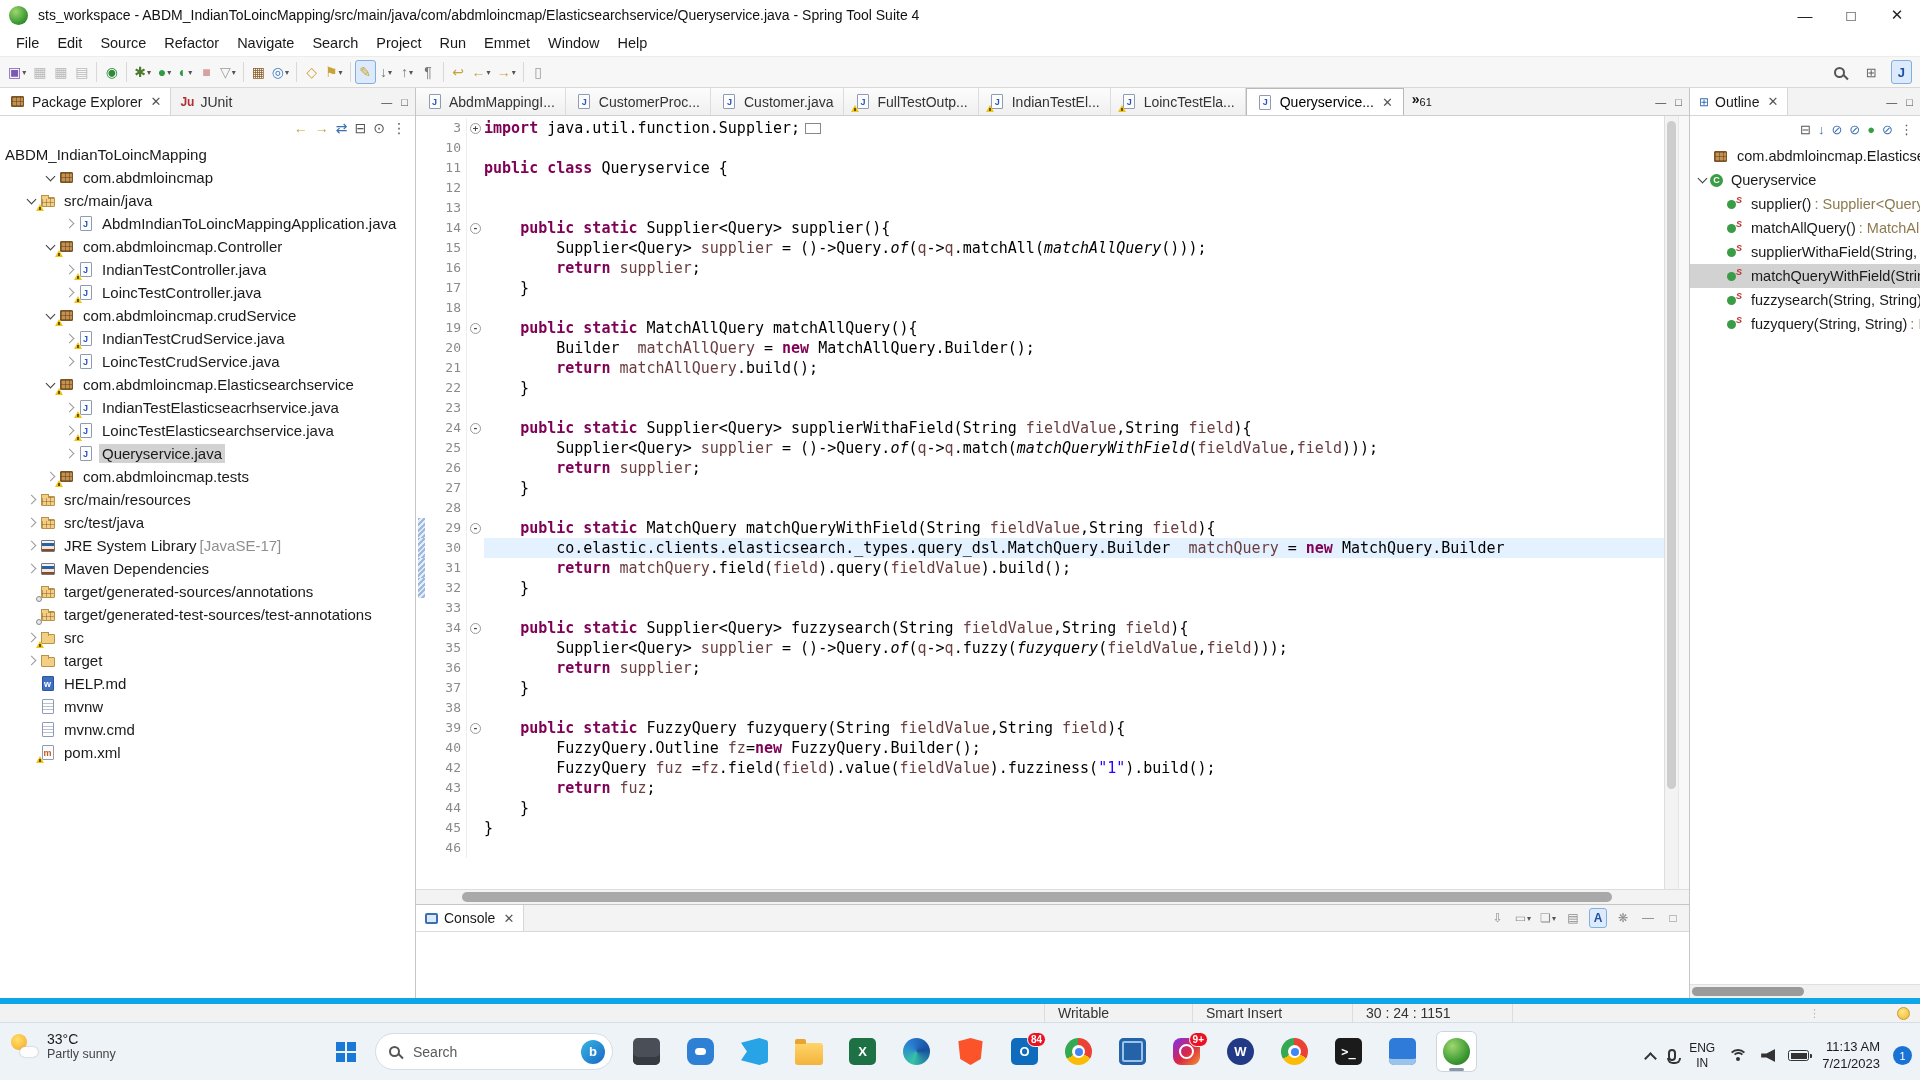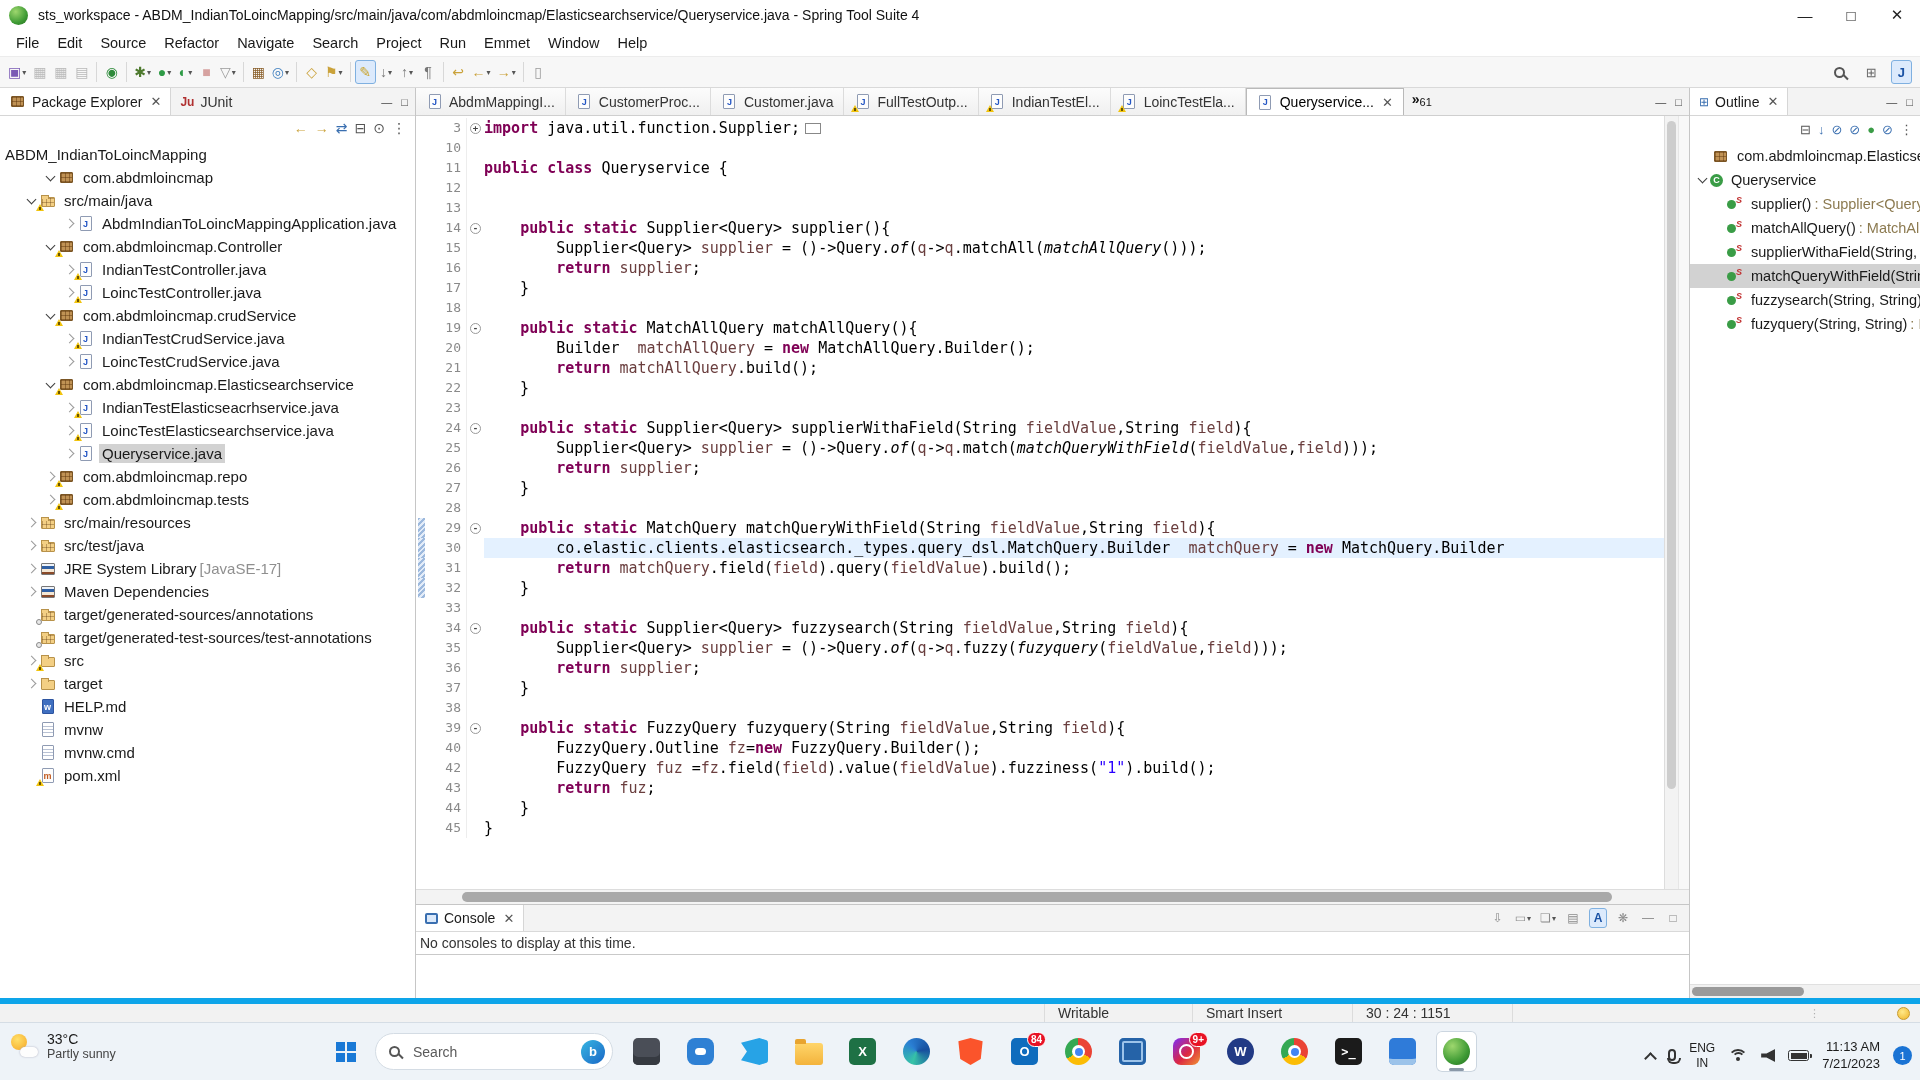--- a/index.html
+++ b/index.html
@@ -467,31 +467,20 @@
         </div>
         <div class="trow">
           <span style="width: 42px; flex: 0 0 auto;"></span>
           <span class="arrowbox">
             <i class="chev c"></i>
           </span>
           <span class="fi">
             <span class="bx"></span>
             <b class="warn-o"></b>
           </span>
-          <span class="tlabel">com.abdmloincmap.repo</span>
-        </div>
-        <div class="trow">
-          <span style="width: 42px; flex: 0 0 auto;"></span>
-          <span class="arrowbox">
-            <i class="chev c"></i>
-          </span>
-          <span class="fi">
-            <span class="bx"></span>
-            <b class="warn-o"></b>
-          </span>
           <span class="tlabel">com.abdmloincmap.tests</span>
         </div>
         <div class="trow">
           <span style="width: 23px; flex: 0 0 auto;"></span>
           <span class="arrowbox">
             <i class="chev c"></i>
           </span>
           <span class="fi">
             <span class="fo grid"></span>
           </span>
@@ -882,20 +871,26 @@
             <span class="annot"></span>
             <span class="lnum">44</span>
             <span class="foldc"></span>
             <pre class="ct"><span class="c-d">    }</span></pre>
           </div>
           <div class="crow">
             <span class="annot"></span>
             <span class="lnum">45</span>
             <span class="foldc"></span>
             <pre class="ct"><span class="c-d">}</span></pre>
+          </div>
+          <div class="crow">
+            <span class="annot"></span>
+            <span class="lnum">46</span>
+            <span class="foldc"></span>
+            <pre class="ct"></pre>
           </div>
         </div>
       <div class="vsb">
           <div class="th"></div>
         </div>
       <div class="ovr"></div>
     </div>
     <div class="hsb">
         <div class="th"></div>
       </div>
@@ -910,21 +905,20 @@
             <span class="ci">⇩</span>
             <span class="ci">▭<span class="dd">▾</span></span>
             <span class="ci">❏<span class="dd">▾</span></span>
             <span class="ci">▤</span>
             <span class="ci on">A</span>
             <span class="ci">❋</span>
             <span class="ci">—</span>
             <span class="ci">□</span>
           </div>
       </div>
-      <div class="cmsg">No consoles to display at this time.</div>
     </div>
   </div>
 
   <div class="right">
     <div class="view-head">
       <div class="vtab">
         <span style="color:#3a6fb0;font-size:12px">⊞</span>
         <span>Outline</span>
         <span class="vclose">✕</span>
       </div>

